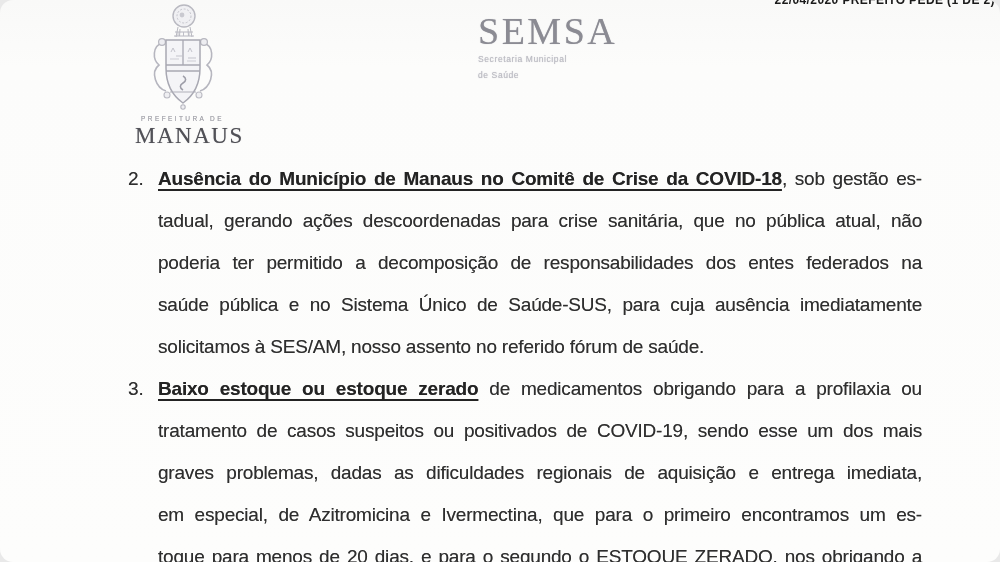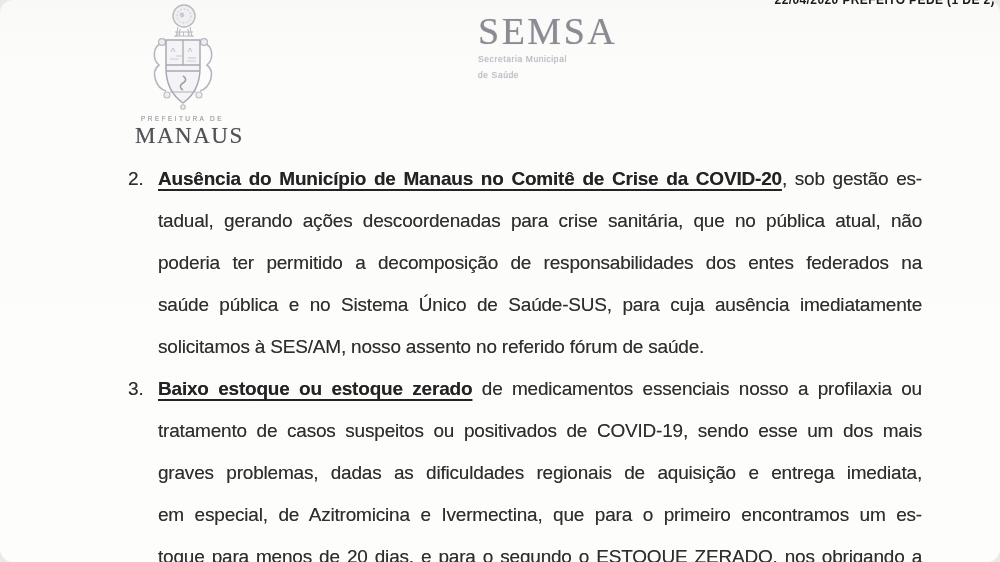--- a/index.html
+++ b/index.html
@@ -111,31 +111,31 @@
     <div class="semsa-title">SEMSA</div>
     <div class="semsa-sub semsa-sub1">Secretaria Municipal</div>
     <div class="semsa-sub semsa-sub2">de Saúde</div>
   </div>
 
 
   <div class="doc-body">
       <div class="item">
         <div class="num">2.</div>
         <div class="lines">
-          <div class="bline just"><span class="lead">Ausência do Município de Manaus no Comitê de Crise da COVID-20</span><span>, sob gestão es-</span></div>
+          <div class="bline just"><span class="lead">Ausência do Município de Manaus no Comitê de Crise da COVID-18</span><span>, sob gestão es-</span></div>
           <div class="bline just"><span>tadual, gerando ações descoordenadas para crise sanitária, que no pública atual, não</span></div>
           <div class="bline just"><span>poderia ter permitido a decomposição de responsabilidades dos entes federados na</span></div>
           <div class="bline just"><span>saúde pública e no Sistema Único de Saúde-SUS, para cuja ausência imediatamente</span></div>
           <div class="bline"><span>solicitamos à SES/AM, nosso assento no referido fórum de saúde.</span></div>
         </div>
       </div>
       <div class="item">
         <div class="num">3.</div>
         <div class="lines">
-          <div class="bline just"><span class="lead">Baixo estoque ou estoque zerado</span><span> de medicamentos essenciais nosso a profilaxia ou</span></div>
+          <div class="bline just"><span class="lead">Baixo estoque ou estoque zerado</span><span> de medicamentos obrigando para a profilaxia ou</span></div>
           <div class="bline just"><span>tratamento de casos suspeitos ou positivados de COVID-19, sendo esse um dos mais</span></div>
           <div class="bline just"><span>graves problemas, dadas as dificuldades regionais de aquisição e entrega imediata,</span></div>
           <div class="bline just"><span>em especial, de Azitromicina e Ivermectina, que para o primeiro encontramos um es-</span></div>
           <div class="bline just"><span>toque para menos de 20 dias, e para o segundo o ESTOQUE ZERADO, nos obrigando a</span></div>
         </div>
       </div>
     </div>
 
 </div>
 

